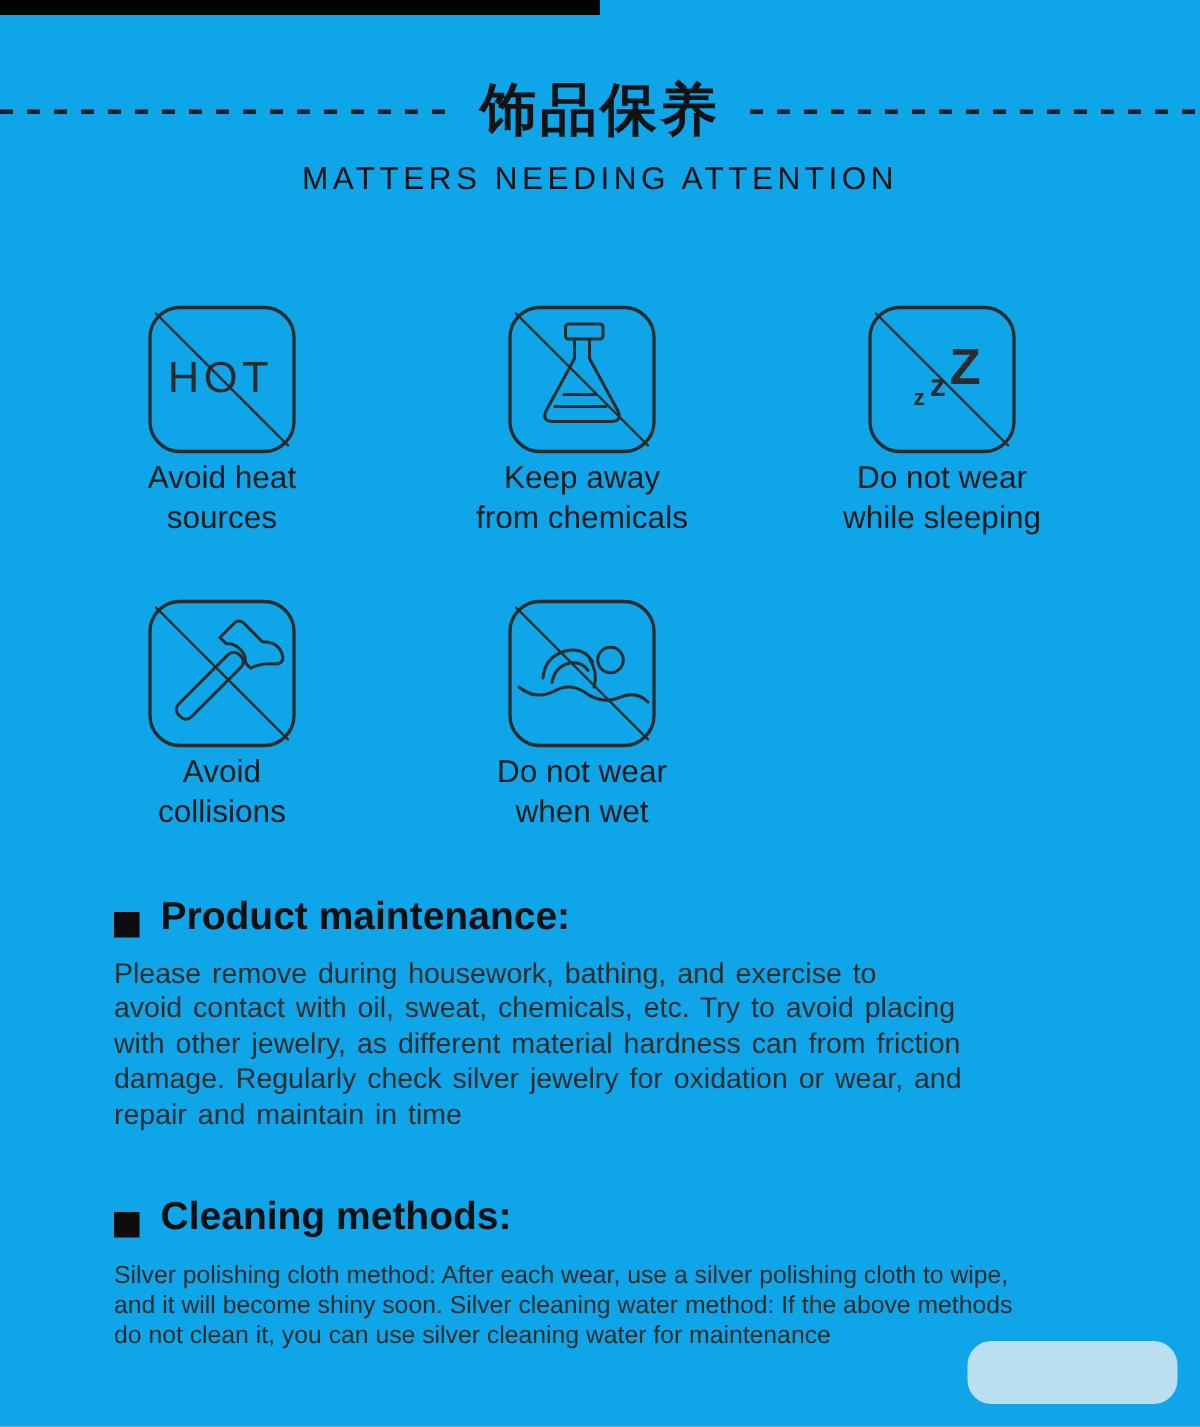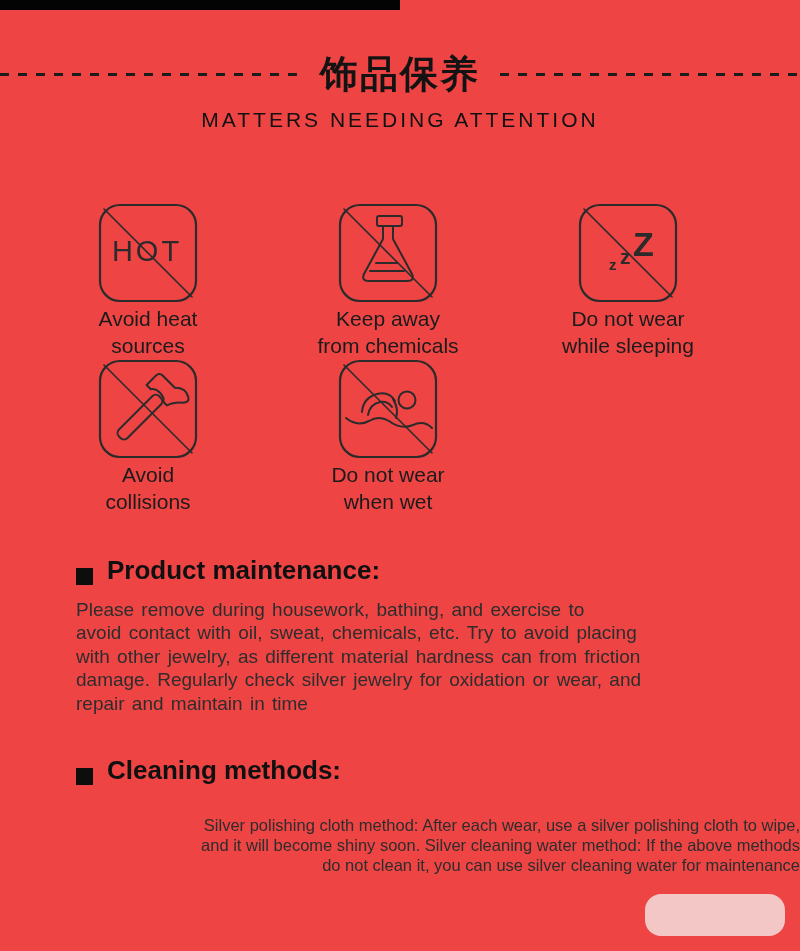--- a/index.html
+++ b/index.html
@@ -1,19 +1,19 @@
 <!DOCTYPE html>
 <html><head>
 <meta charset="utf-8">
 <style>
   html,body{margin:0;padding:0;}
   .page{
     position:relative;
     width:800px;height:951px;
-    background:#ef4444;
+    background:#0ea5e9;
     font-family:"Liberation Sans",sans-serif;
     color:#1d1d1d;
     overflow:hidden;
     margin:0 auto;
   }
   .top-bar{
     position:absolute;top:0;left:0;
     width:400px;height:10px;background:#030303;
   }
   .title-row{
@@ -30,20 +30,21 @@
     color:#131313;white-space:nowrap;line-height:44px;
   }
   .subtitle{
     margin-top:10px;text-align:center;
     font-size:21px;font-weight:400;letter-spacing:3px;
     color:#111;line-height:27px;
   }
   .grid{
     margin:70px 0 0 28px;width:744px;
     display:grid;grid-template-columns:240px 240px 240px;
+    row-gap:40px;
   }
   .cell{display:flex;flex-direction:column;align-items:center;}
   .icon-box{width:100px;height:100px;display:block;}
   .icon-box *{vector-effect:none;}
   .icon-label{
     margin-top:2px;text-align:center;
     font-size:21px;line-height:27px;color:#1b1b1b;
   }
   .section{margin-left:76px;}
   .section-heading{
@@ -51,21 +52,21 @@
     font-size:26px;font-weight:700;color:#101010;line-height:30px;margin-top:40px;
   }
   .bullet{
     width:17px;height:17px;background:#0d0d0d;
     display:inline-block;margin-right:14px;flex:0 0 auto;
   }
   .sec-1{margin-top:36px;}
   .para{margin-top:13px;color:#2d2d2d;}
   .para-1 .para-line{font-size:19px;line-height:23.4px;word-spacing:2px;white-space:nowrap;}
   .sec-2{margin-top:22px;}
-  .para-2{margin-top:30px;text-align:right;}
+  .para-2{margin-top:15px;}
   .para-2 .para-line{font-size:16.5px;line-height:20px;white-space:nowrap;}
   .watermark{
     position:absolute;right:15px;bottom:15px;
     width:140px;height:42px;background:#f3f3f1;
     border-radius:16px;opacity:.75;
   }
   svg{stroke:#2b2b2b;fill:none;stroke-width:2;stroke-linecap:round;stroke-linejoin:round;}
   svg text{stroke:none;fill:#2b2b2b;font-family:"Liberation Sans",sans-serif;}
 </style>
 </head>

